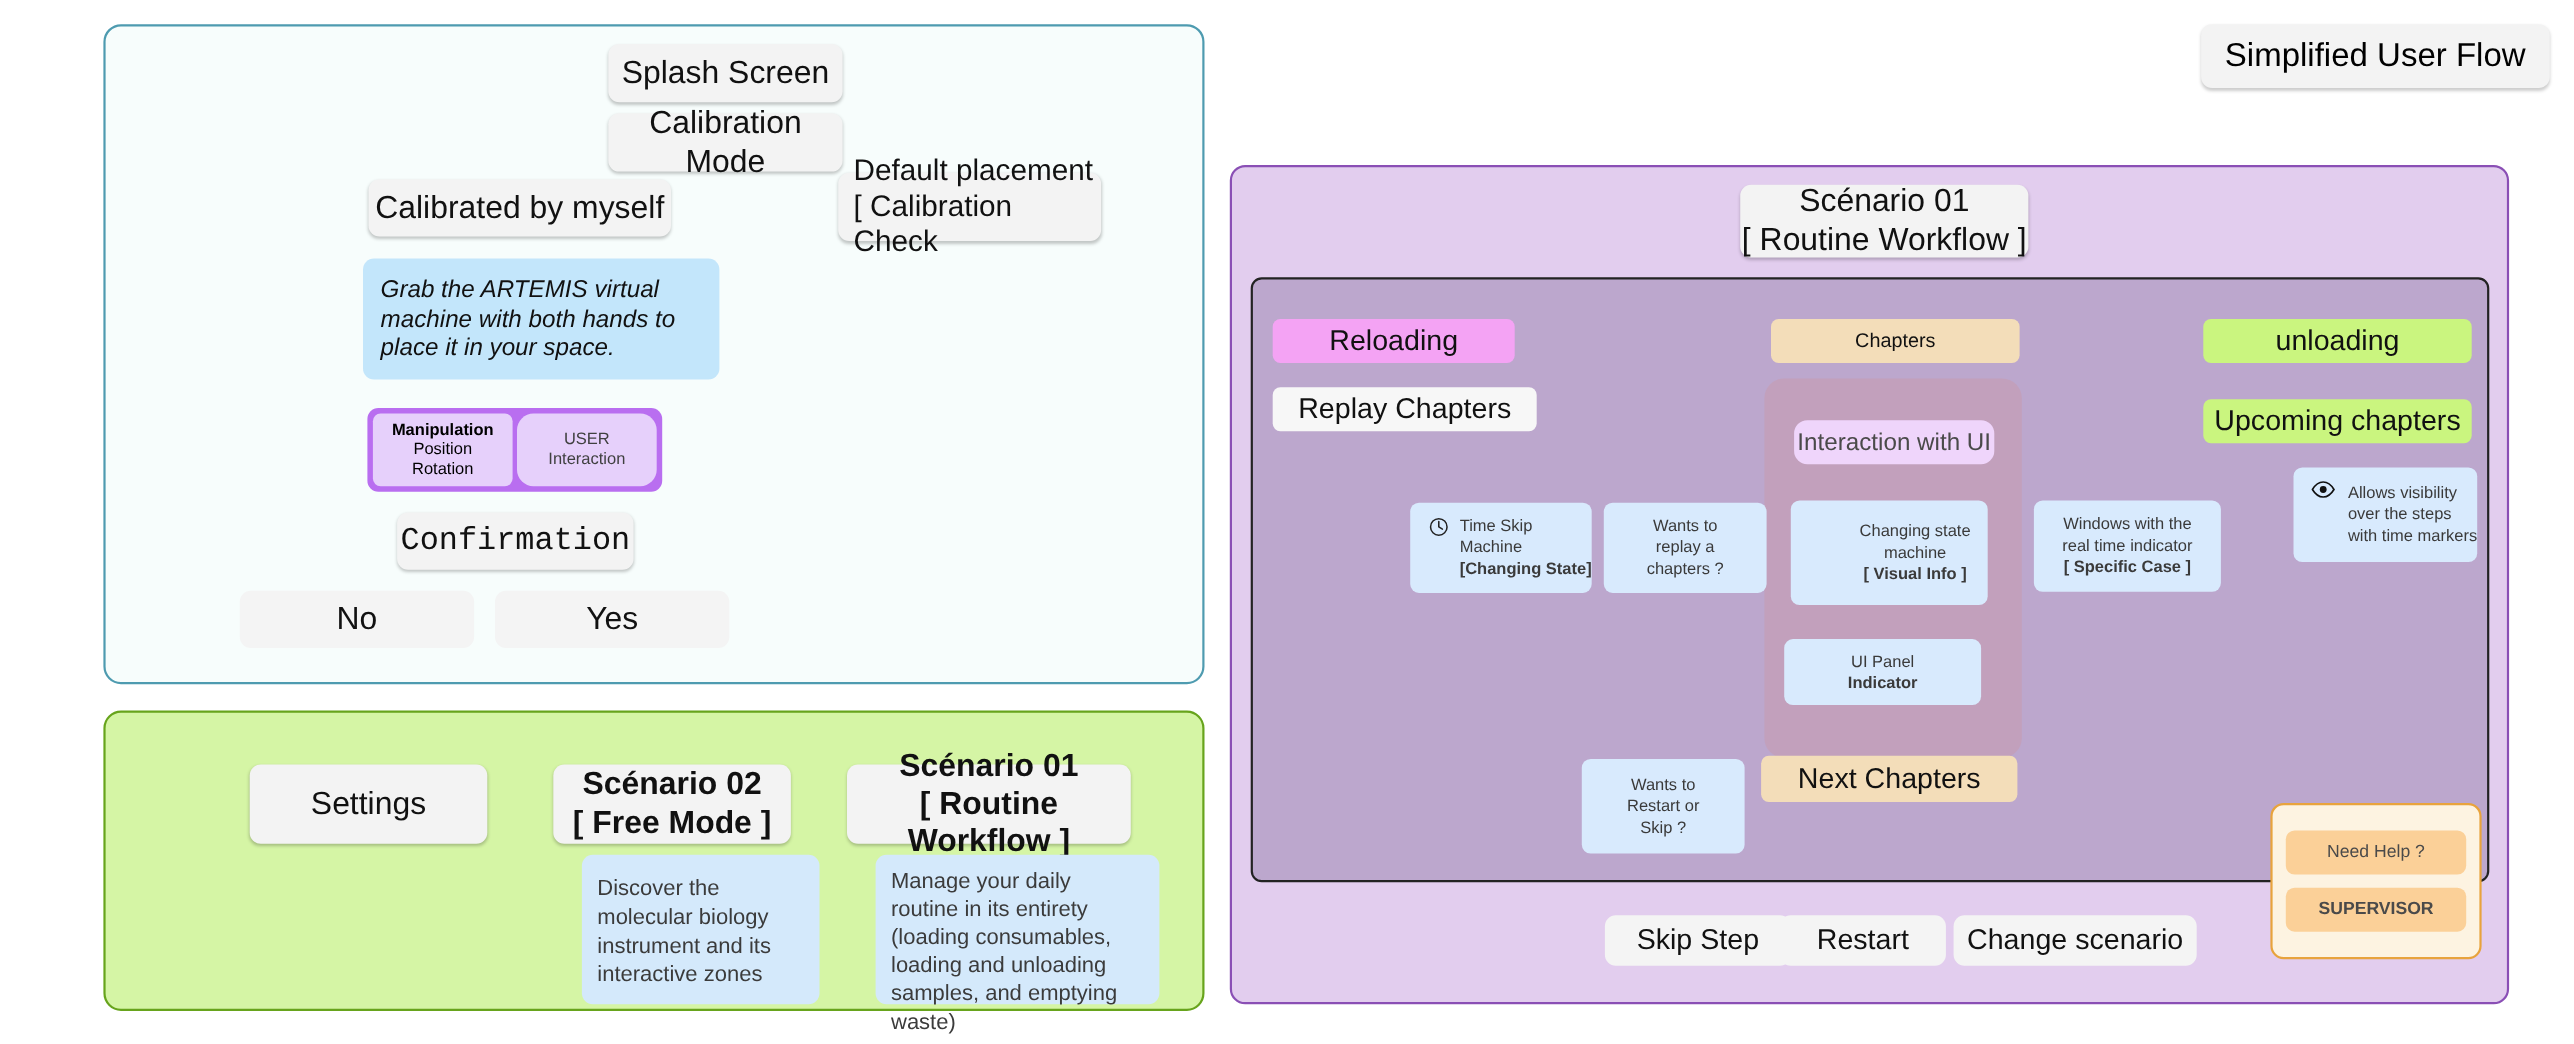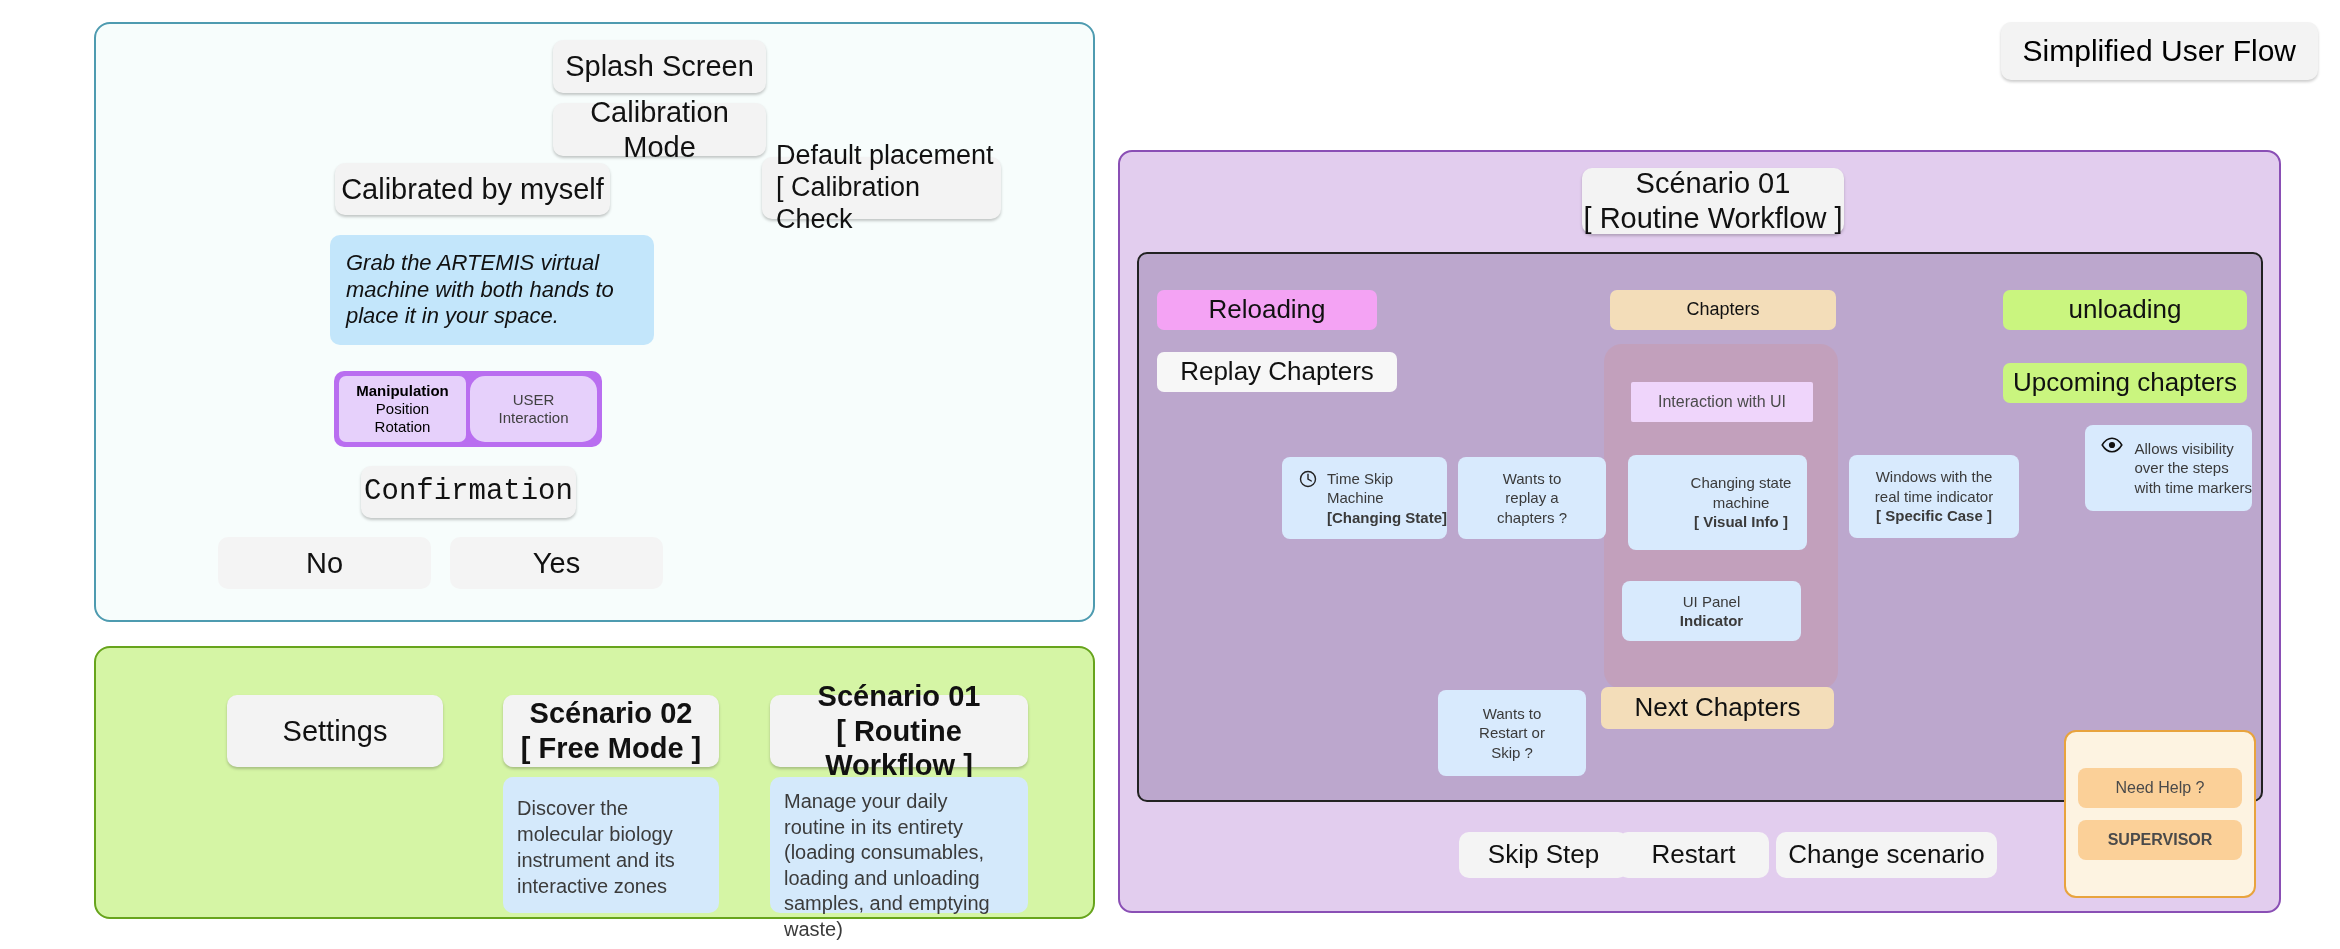--- a/index.html
+++ b/index.html
@@ -21,21 +21,21 @@
     text-align: center;
     border-radius: 10px;
     color: #111;
     line-height: 1.2;
   }
   .grey {
     background: #f3f3f3;
     box-shadow: 0 2px 3px rgba(0,0,0,0.22);
   }
   .grey-flat { background: #f4f4f4; }
-  .blue { background: #d4e9fb; color: #3b3b3b; }
+  .blue { background: #d4e9fb; color: #3b3b3b; margin-left: 26px; }
   .blue-soft { background: #d8eafd; color: #3a3a3a; }
   .bigtitle { font-size: 29px; }
   .midtitle { font-size: 26px; }
 
   
   .panel-app {
     position: absolute;
     left: 94px; top: 22px; width: 1001px; height: 600px;
     background: #f7fdfc;
     border: 2px solid #4e9bb0;
@@ -87,21 +87,21 @@
     display: flex; flex-direction: column;
     align-items: center; justify-content: center;
     font-size: 15px; line-height: 1.22; text-align: center;
   }
   .dual-cell.muted { color: #404040; border-radius: 15px; }
   .b { font-weight: bold; }
 
   
   .sup-card {
     position: absolute;
-    left: 2064px; top: 730px; width: 192px; height: 168px;
+    left: 2064px; top: 730px; width: 192px; height: 142px;
     background: #fdf3e1;
     border: 2px solid #e8a33d;
     border-radius: 12px;
     display: flex; flex-direction: column;
     align-items: center; justify-content: center; gap: 12px;
   }
   .sup-btn {
     width: 164px; height: 40px;
     background: #fbd098;
     border-radius: 8px;
@@ -204,21 +204,21 @@
   <div class="inner-flow"></div>
   <div class="col-tint"></div>
 
   <div class="node" style="left:1157px; top:290px; width:220px; height:40px; background:#f4a3f4; border-radius:7px; font-size:26px;">Reloading</div>
   <div class="node" style="left:1610px; top:290px; width:226px; height:40px; background:#f3ddb9; border-radius:7px; font-size:18px;">Chapters</div>
   <div class="node" style="left:2003px; top:290px; width:244px; height:40px; background:#caf57f; border-radius:7px; font-size:26px;">unloading</div>
 
   <div class="node" style="left:1157px; top:352px; width:240px; height:40px; background:#f7f7f7; border-radius:7px; font-size:26px;">Replay Chapters</div>
   <div class="node" style="left:2003px; top:363px; width:244px; height:40px; background:#caf57f; border-radius:7px; font-size:26px;">Upcoming chapters</div>
 
-  <div class="node" style="left:1631px; top:382px; width:182px; height:40px; background:#efd5fb; border-radius:2px; font-size:16px; color:#4a4a4a;">Interaction with UI</div>
+  <div class="node" style="left:1631px; top:382px; width:182px; height:40px; background:#efd5fb; border-radius:12px; font-size:22px; color:#4a4a4a;">Interaction with UI</div>
 
   <div class="node blue-soft nodeleft" style="left:1282px; top:457px; width:165px; height:82px; justify-content:center; border-radius:8px;">
     <span class="icon-row">
       <svg width="20" height="20" viewBox="0 0 20 20">
         <circle cx="10" cy="10" r="7.5" fill="none" stroke="#222" stroke-width="1.4"></circle>
         <path d="M10 5.2 V10 L13.3 12" fill="none" stroke="#222" stroke-width="1.4" stroke-linecap="round"></path>
       </svg>
     </span>
     <div class="txt" style="padding-left:16px;">
       <span>Time Skip</span><br>

